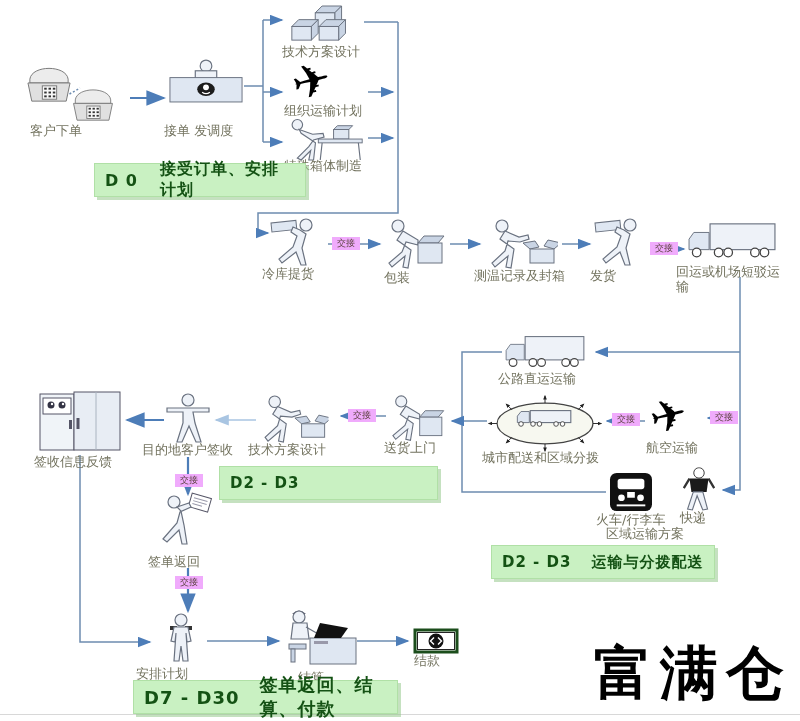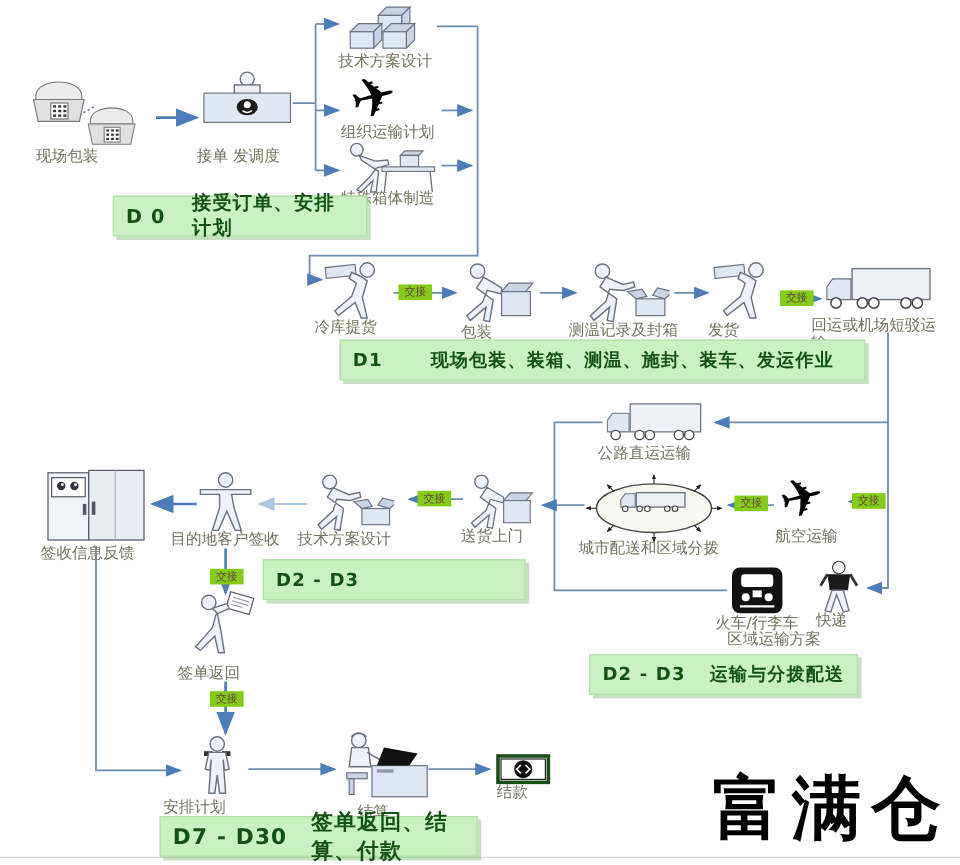--- a/index.html
+++ b/index.html
@@ -1,21 +1,21 @@
 <!DOCTYPE html>
 <html><head>
 <meta charset="utf-8">
 <style>
   html,body{margin:0;padding:0;background:#fff;}
   .canvas{position:relative;width:800px;height:721px;background:#fff;overflow:hidden;
           font-family:"DejaVu Sans","Liberation Sans",sans-serif;}
   .wires{position:absolute;left:0;top:0;z-index:1;}
   .node-ic{position:absolute;z-index:2;overflow:visible;}
   .lbl{position:absolute;z-index:2;font-size:13px;color:#73735f;text-align:left;line-height:1.15;}
-  .ho{position:absolute;z-index:3;font-size:9px;color:#5f4444;background:#84cc16;padding:0 1px;text-align:center;}
+  .ho{position:absolute;z-index:3;font-size:9px;color:#5f4444;background:#f0abfc;padding:0 1px;text-align:center;}
   .stage{position:absolute;z-index:2;background:#c9f1c2;border:1px solid #b0e0a6;
          box-shadow:3px 3px 0 rgba(150,200,140,.55);color:#145214;font-weight:bold;
          display:flex;align-items:center;padding:16px 10px;box-sizing:border-box;letter-spacing:1px;}
   .stage .code{flex:none;}
   .plane{position:absolute;z-index:2;transform:rotate(-14deg);line-height:1;color:#000;}
   .brand{position:absolute;z-index:2;font-family:"DejaVu Serif","Liberation Serif",serif;
          font-weight:bold;color:#000;font-size:58px;letter-spacing:8px;line-height:1;}
   .defs{position:absolute;width:0;height:0;overflow:hidden;}
   .s1{fill:#eef2f8;stroke:#6a7280;stroke-width:1.2;}
   .s2{fill:#dfe7f2;stroke:#6a7280;stroke-width:1;}
@@ -250,21 +250,21 @@
     <path class="wire" d="M207 641 H279" marker-end="url(#ab)"></path>
     <path class="wire" d="M357 641 H408" marker-end="url(#ab)"></path>
   </svg>
 
   <svg class="node-ic" style="left:24px;top:60px" width="50" height="44" viewBox="0 0 52 46">
       <use href="#sym-phone"></use>
     </svg>
   <svg class="node-ic" style="left:70px;top:82px" width="46" height="41" viewBox="0 0 52 46">
       <use href="#sym-phone"></use>
     </svg>
-  <div class="lbl" style="left:30px;top:124px;width:100px">现场包装</div>
+  <div class="lbl" style="left:30px;top:124px;width:100px">客户下单</div>
 
   <svg class="node-ic" style="left:168px;top:57px" width="76" height="49" viewBox="0 0 78 50">
       <use href="#sym-desk"></use>
     </svg>
   <div class="lbl" style="left:164px;top:124px;width:86px">接单 发调度</div>
 
   <svg class="node-ic" style="left:286px;top:5px" width="78" height="41" viewBox="0 0 80 42">
       <use href="#sym-cubes"></use>
     </svg>
   <div class="lbl" style="left:282px;top:45px;width:88px">技术方案设计</div>
@@ -371,24 +371,20 @@
   <span class="ho" style="left:650px;top:242px;width:26px">交接</span>
   <span class="ho" style="left:612px;top:413px;width:26px">交接</span>
   <span class="ho" style="left:710px;top:411px;width:26px">交接</span>
   <span class="ho" style="left:348px;top:409px;width:26px">交接</span>
   <span class="ho" style="left:175px;top:474px;width:26px">交接</span>
   <span class="ho" style="left:175px;top:576px;width:26px">交接</span>
 
   <div class="stage" style="left:94px;top:163px;width:212px;height:30px;font-size:16px">
     <span class="code" style="margin-right:22px">D 0</span>
     <span>接受订单、安排计划</span>
-  </div>
-  <div class="stage" style="left:283px;top:283px;width:438px;height:28px;font-size:15px">
-    <span class="code" style="margin-right:40px">D1</span>
-    <span>现场包装、装箱、测温、施封、装车、发运作业</span>
   </div>
   <div class="stage" style="left:219px;top:466px;width:219px;height:29px;font-size:15px">
     <span class="code" style="margin-right:20px">D2 - D3</span>
   </div>
   <div class="stage" style="left:491px;top:545px;width:224px;height:29px;font-size:15px">
     <span class="code" style="margin-right:20px">D2 - D3</span>
     <span>运输与分拨配送</span>
   </div>
   <div class="stage" style="left:133px;top:680px;width:265px;height:27px;font-size:18px">
     <span class="code" style="margin-right:20px">D7 - D30</span>

